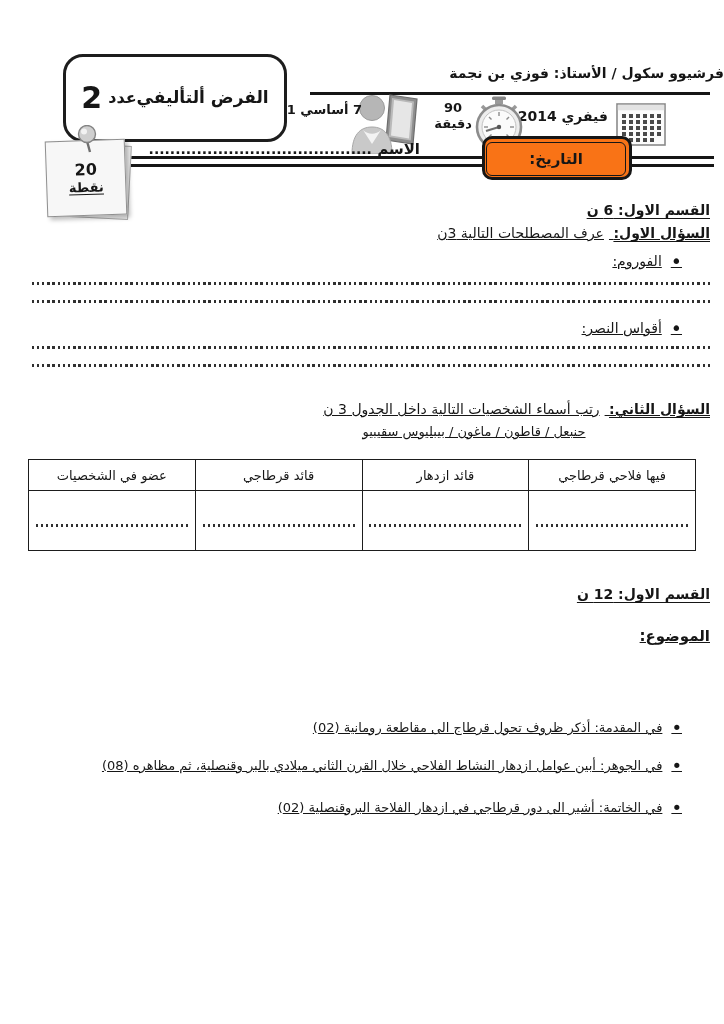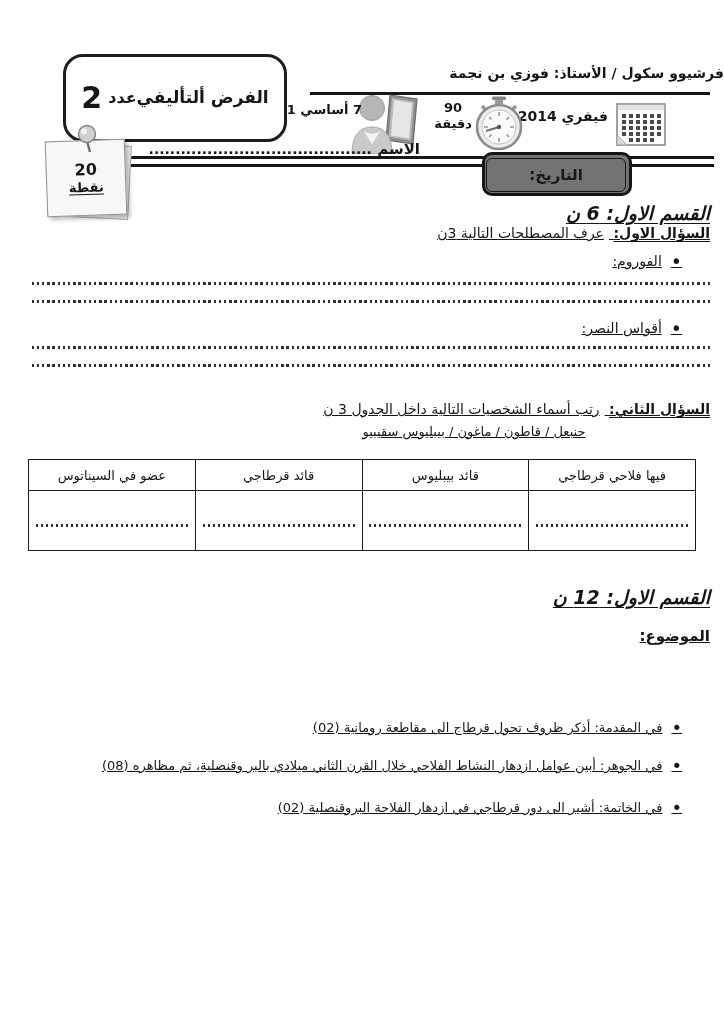--- a/index.html
+++ b/index.html
@@ -34,22 +34,22 @@
     position:absolute;top:140px;right:304px;width:272px;height:24px;
     font-weight:bold;font-size:15px;white-space:nowrap;overflow:hidden;z-index:4;
   }
   .name-dots{font-size:14px;letter-spacing:1.5px;font-weight:bold;}
   .dline{
     position:absolute;top:156px;left:118px;width:596px;height:11px;
     border-top:3.5px solid #161616;border-bottom:3.5px solid #161616;
     box-sizing:border-box;z-index:1;
   }
   .date-box{
-    position:absolute;top:152px;right:92px;width:150px;height:44px;
-    border:3px solid #161616;border-radius:10px;background:#737373;
+    position:absolute;top:136px;right:92px;width:150px;height:44px;
+    border:3px solid #161616;border-radius:10px;background:#f97316;
     padding:3px;box-sizing:border-box;z-index:2;
   }
   .date-box-inner{
     width:100%;height:100%;border:1.5px solid #161616;border-radius:6px;
     display:flex;align-items:center;justify-content:center;
     font-weight:bold;font-size:15px;
   }
   .note{position:absolute;top:134px;left:44px;width:90px;height:86px;z-index:3;}
   .note-back{
     position:absolute;top:10px;left:8px;width:76px;height:72px;background:#ececec;
@@ -59,21 +59,21 @@
     position:absolute;top:6px;left:2px;width:78px;height:74px;background:#f7f7f7;
     border:1px solid #8f8f8f;transform:rotate(-2deg);
     box-shadow:3px 3px 4px rgba(0,0,0,.25);
     display:flex;flex-direction:column;align-items:center;justify-content:center;gap:2px;
   }
   .note-score{font-weight:bold;font-size:16px;line-height:1;}
   .note-unit{font-weight:bold;font-size:13px;text-decoration:underline;text-underline-offset:2px;}
   .note-pin{position:absolute;top:-9px;left:28px;}
   
   .abs{position:absolute;text-decoration:underline;}
-  .sec-title{font-weight:bold;font-size:19px;text-decoration:underline;text-underline-offset:3px;white-space:nowrap;font-style:italic;}
+  .sec-title{font-weight:bold;font-size:14px;text-decoration:underline;text-underline-offset:3px;white-space:nowrap;}
   .q-line{font-size:14px;white-space:nowrap;}
   .q-label{font-weight:bold;text-decoration:underline;text-underline-offset:3px;}
   .q-text{margin-right:5px;}
   .bullet-item{font-size:14px;white-space:nowrap;}
   .bullet-item::before{content:"•";font-size:19px;margin-left:9px;vertical-align:-2px;}
   .dotrow{
     position:absolute;right:14px;width:679px;height:3px;
     background-image:repeating-linear-gradient(to left,#303030 0 2.3px,transparent 2.3px 5.2px);
   }
   .names-line{font-size:13px;text-align:center;width:300px;white-space:nowrap;}
@@ -234,23 +234,23 @@
   <div class="abs q-line" style="top:401px;right:14px;">
     <span class="q-label">السؤال الثاني:</span>
     <span class="q-text">رتب أسماء الشخصيات التالية داخل الجدول 3 ن</span>
   </div>
   <div class="abs names-line" style="top:424px;right:100px;">حنبعل / قاطون / ماغون / بيبليوس سقيبيو</div>
 
   <table class="sort-table">
     <tbody>
         <tr>
       <th>فيها فلاحي قرطاجي</th>
-      <th>قائد بيبليوس</th>
+      <th>قائد ازدهار</th>
       <th>قائد قرطاجي</th>
-      <th>عضو في السيناتوس</th>
+      <th>عضو في الشخصيات</th>
     </tr>
     <tr>
       <td><span class="dotcell"></span></td>
       <td><span class="dotcell"></span></td>
       <td><span class="dotcell"></span></td>
       <td><span class="dotcell"></span></td>
     </tr>
   </tbody>
     </table>
 

